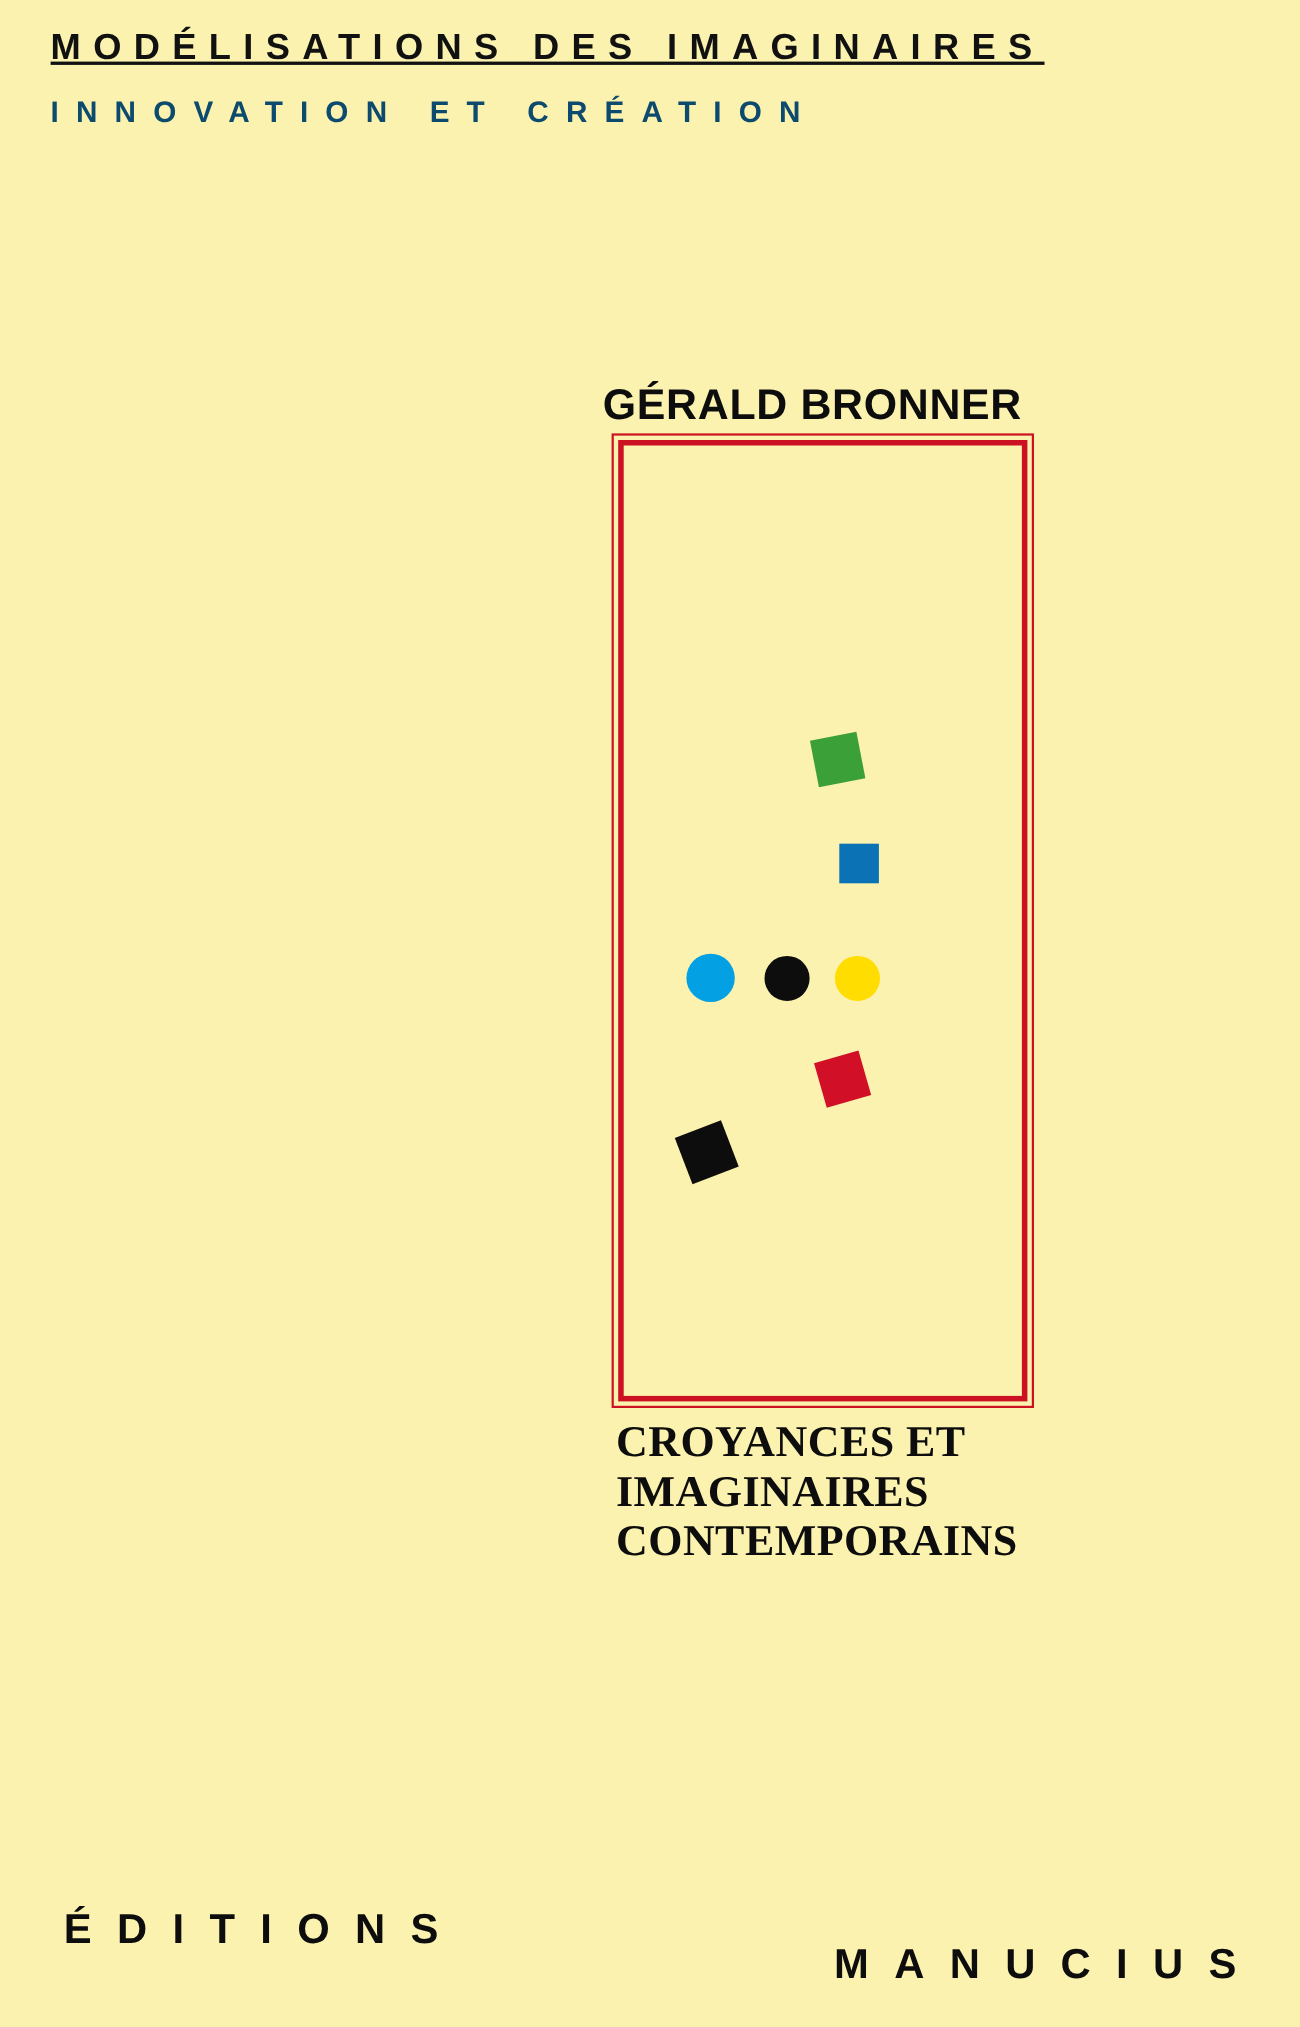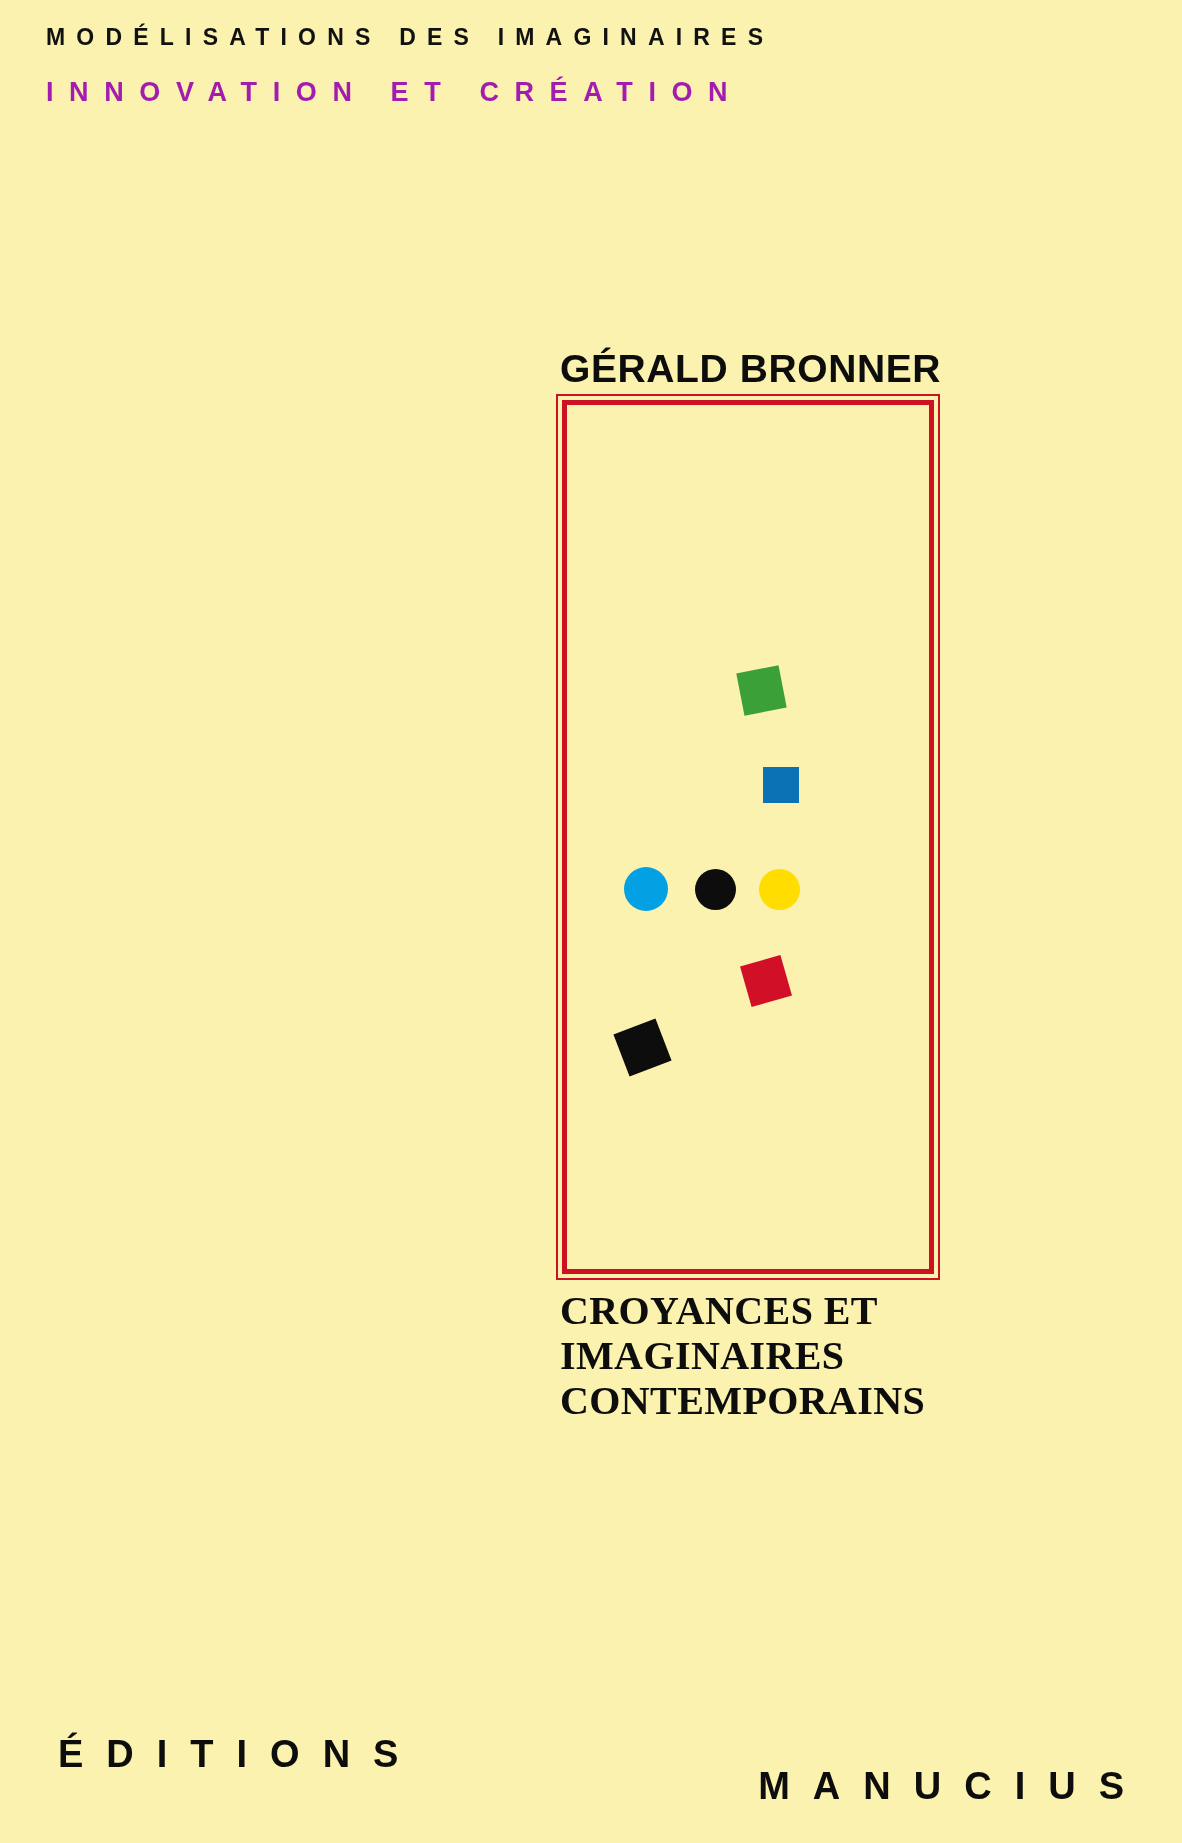--- a/index.html
+++ b/index.html
@@ -23,43 +23,44 @@
     left: 0;
     top: 26px;
     width: 1182px;
     padding: 0 46px;
     box-sizing: border-box;
   }
 
   .series-line-1 {
     font-family: "Liberation Sans", sans-serif;
     font-weight: 700;
-    font-size: 23px;
+    font-size: 33px;
     letter-spacing: 11.2px;
     color: #111111;
     white-space: nowrap;
     line-height: 1.0;
     margin: 0;
+    text-decoration: underline;
   }
 
   .series-line-2 {
     font-family: "Liberation Sans", sans-serif;
     font-weight: 700;
     font-size: 27px;
     letter-spacing: 15.6px;
-    color: #a21caf;
+    color: #0c4a6e;
     white-space: nowrap;
     line-height: 1.0;
     margin: 30px 0 0 0;
   }
 
   
   .author {
     position: absolute;
-    left: 560px;
+    left: 548px;
     top: 349px;
     font-family: "Liberation Sans", sans-serif;
     font-weight: 700;
     font-size: 39px;
     letter-spacing: 0.6px;
     color: #0d0d0d;
     white-space: nowrap;
     line-height: 1.0;
   }
 

